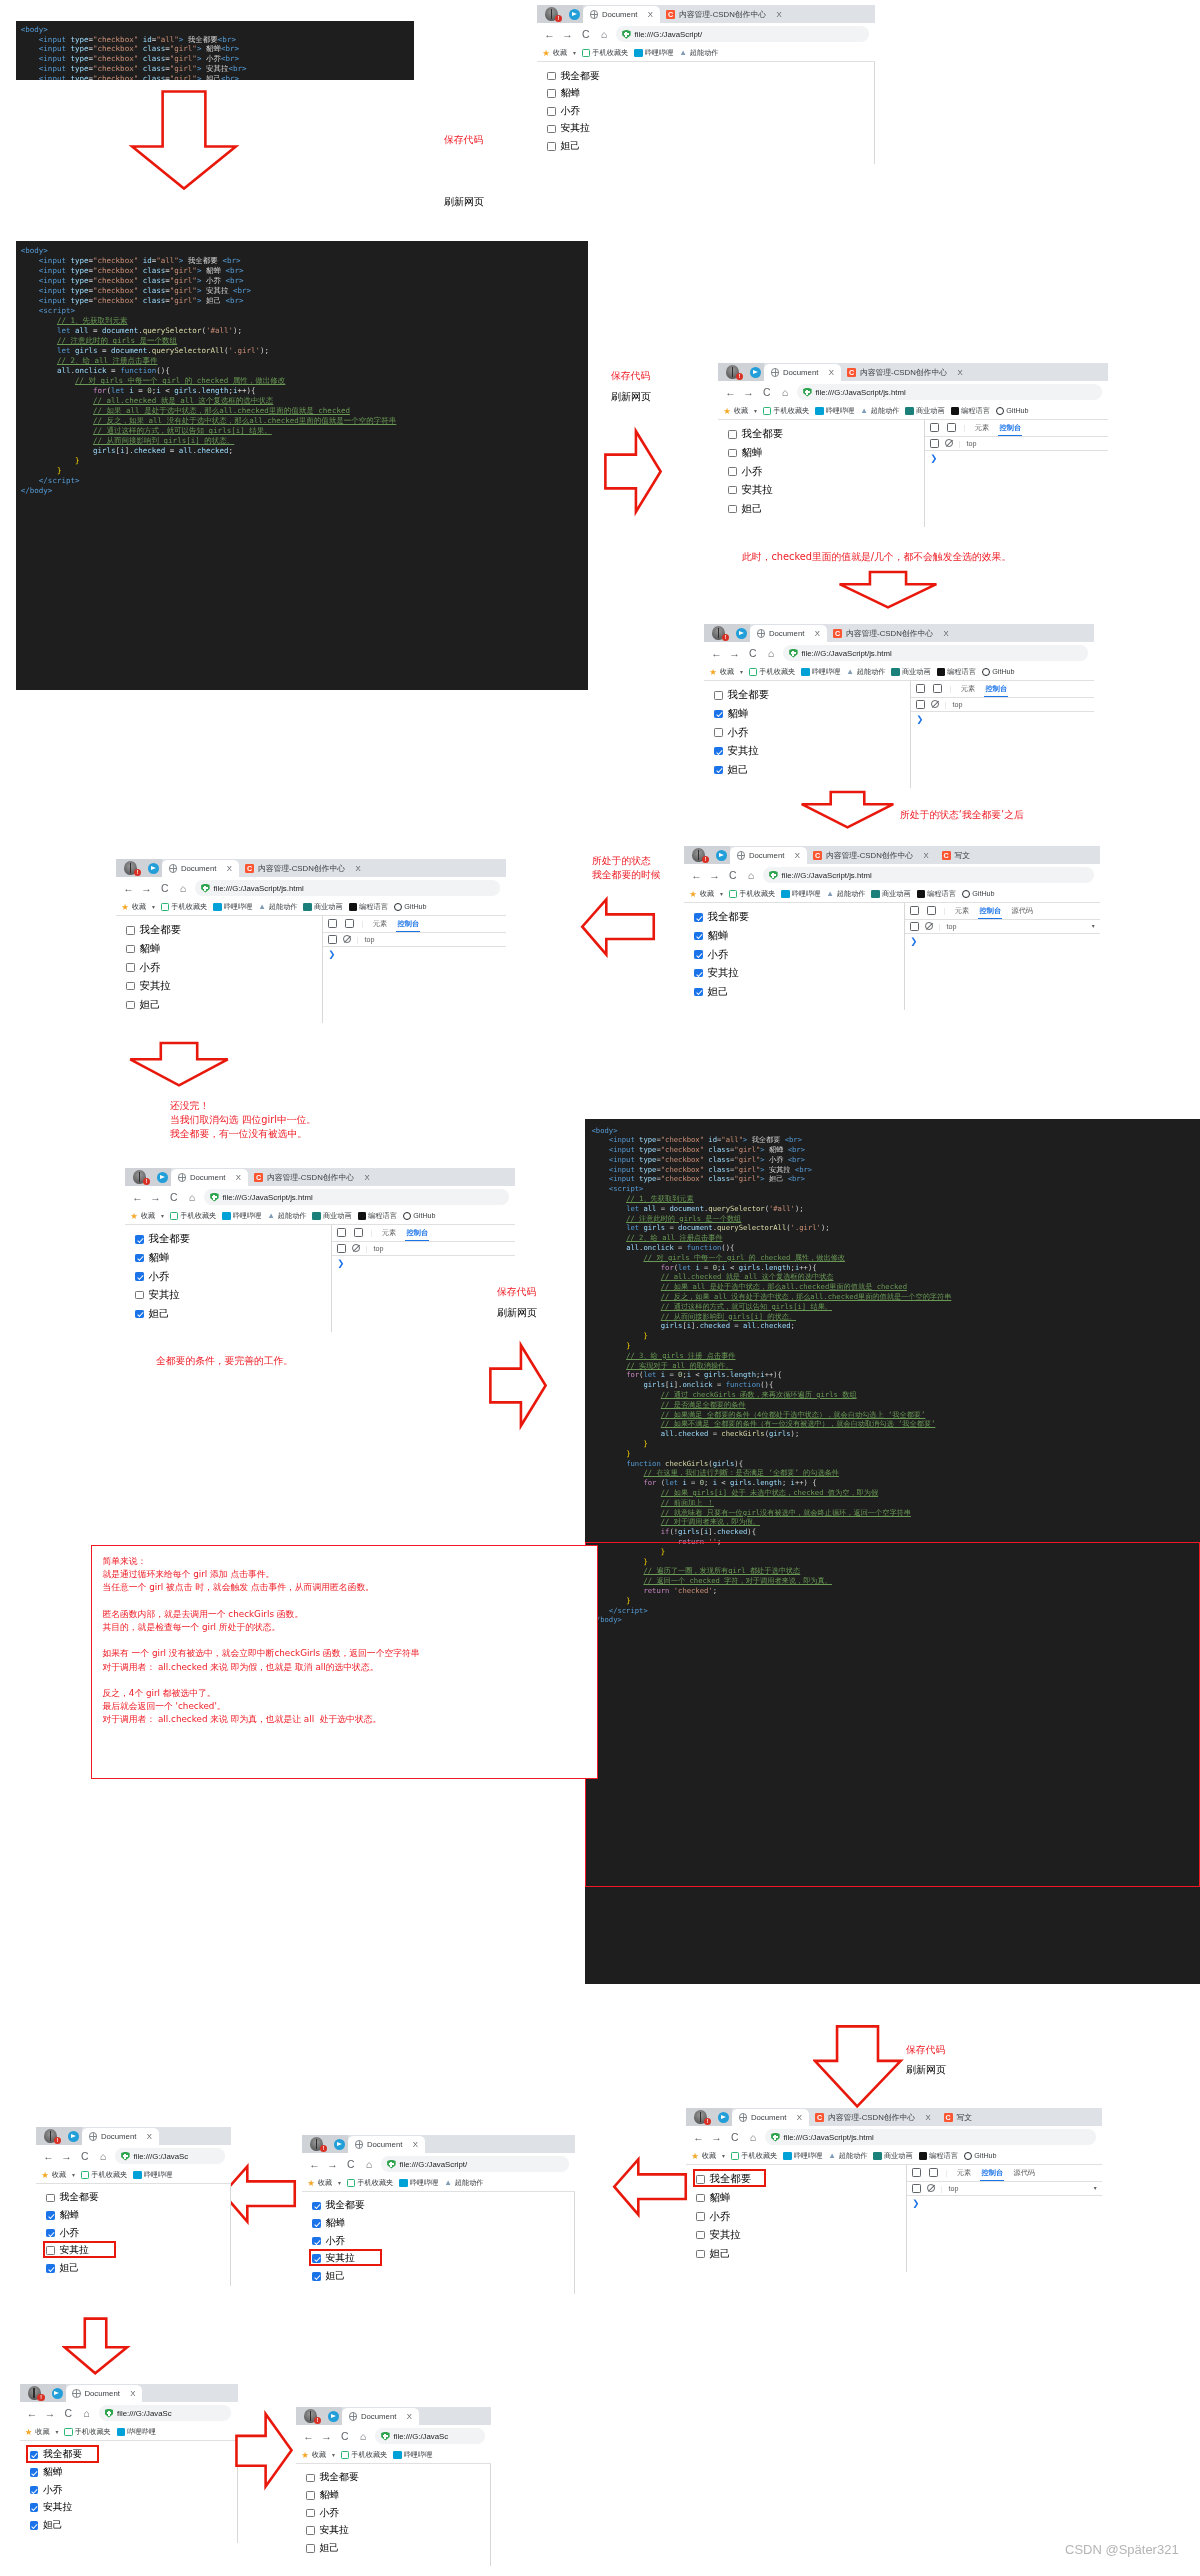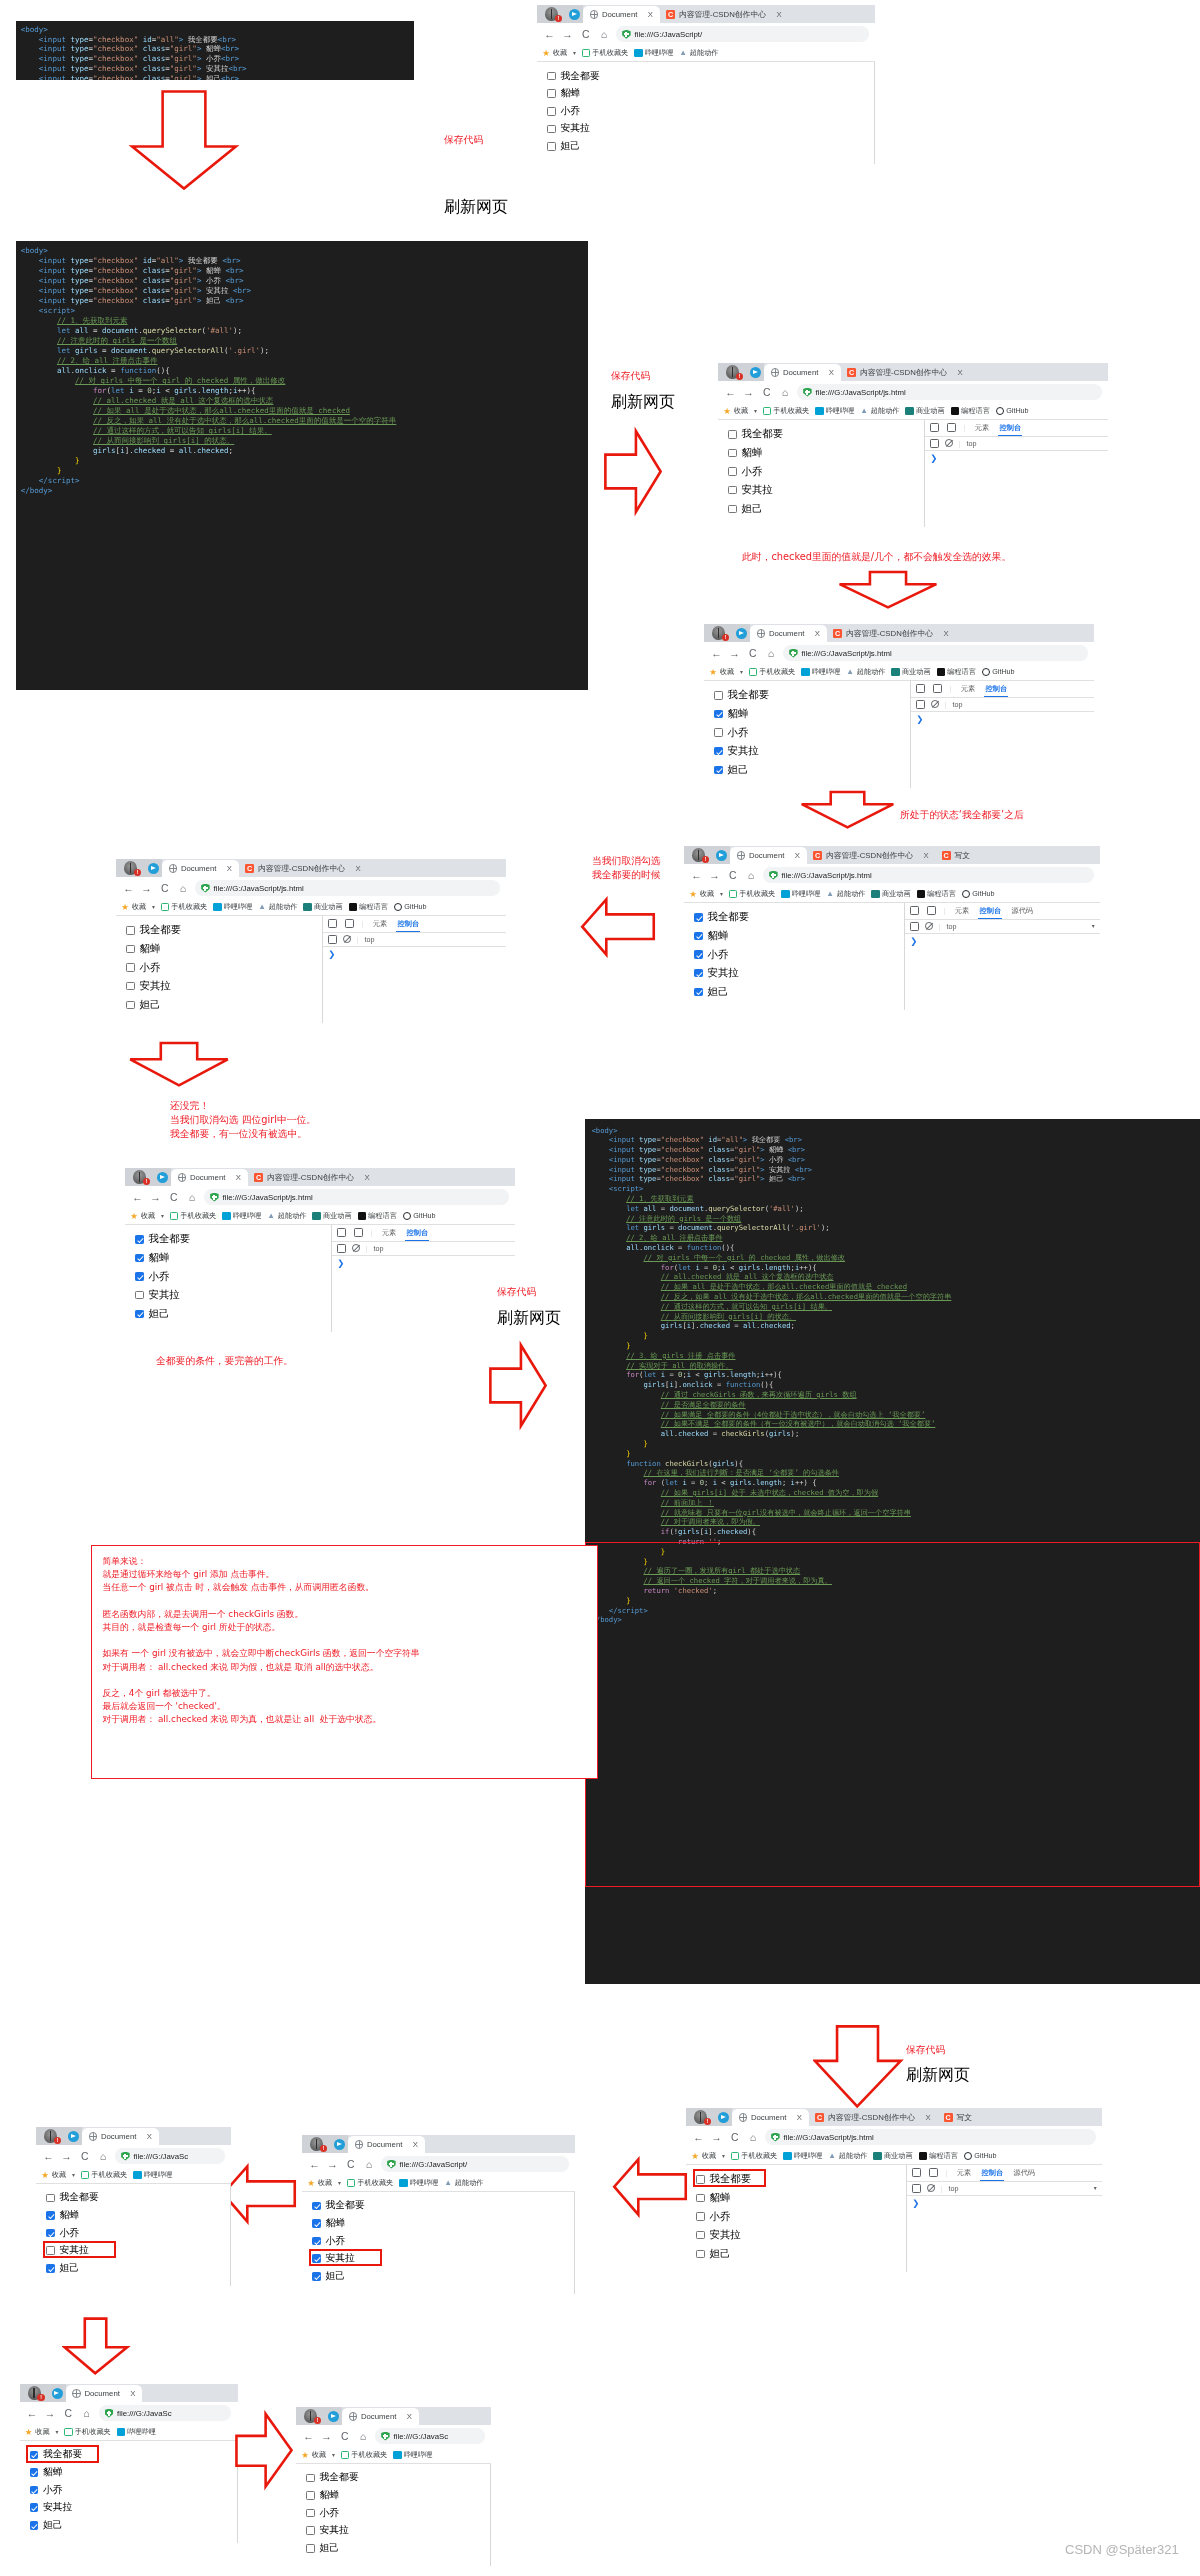--- a/index.html
+++ b/index.html
@@ -128,21 +128,21 @@
   .dt-bar2{
     display:flex;align-items:center;gap:5.9px;height:14.3px;border-bottom:0.7px solid #e0e0e0;
     padding:0 5.2px;font-size:7.2px;color:#5a5a5a;background:#fff;
   }
   .no-ico{width:7.8px;height:7.8px;border:0.9px solid #5f6368;border-radius:50%;position:relative;flex:0 0 auto;}
   .no-ico:after{content:"";position:absolute;left:-0.7px;top:2.6px;width:8.5px;height:0.9px;background:#5f6368;transform:rotate(-45deg);}
   .dt-prompt{color:#1a73e8;font-size:8.5px;padding:2.6px 5.2px;}
 
   
   .ann{color:#ee1b24;font-size:9.8px;font-family:"DejaVu Sans",sans-serif;line-height:1.45;white-space:pre;}
-  .ann-blk{color:#000;font-size:16px;font-family:"DejaVu Sans",sans-serif;line-height:1.45;white-space:pre;}
+  .ann-blk{color:#000;font-size:10px;font-family:"DejaVu Sans",sans-serif;line-height:1.45;white-space:pre;}
   .redbox{border:1.3px solid #ee1b24;}
   .watermark{color:#b5b5b5;font-size:13px;font-family:"Liberation Sans",sans-serif;}
   svg.arrow{display:block;}
 </style>
 </head>
 <body>
 
 <div class="abs code" style="left:15.6px; top:21px; width:398px; height:59px; font-size:7.5px; line-height:9.8px; padding:3.9px 0 0 5.2px;"><span class="ln"><span class="tag">&lt;body&gt;</span></span><span class="ln"><span class="plain">    </span><span class="tag">&lt;input </span><span class="attr">type</span><span class="punc">=</span><span class="str">"checkbox"</span><span class="plain"> </span><span class="attr">id</span><span class="punc">=</span><span class="str">"all"</span><span class="tag">&gt;</span><span class="plain"> 我全都要</span><span class="tag">&lt;br&gt;</span></span><span class="ln"><span class="plain">    </span><span class="tag">&lt;input </span><span class="attr">type</span><span class="punc">=</span><span class="str">"checkbox"</span><span class="plain"> </span><span class="attr">class</span><span class="punc">=</span><span class="str">"girl"</span><span class="tag">&gt;</span><span class="plain"> 貂蝉</span><span class="tag">&lt;br&gt;</span></span><span class="ln"><span class="plain">    </span><span class="tag">&lt;input </span><span class="attr">type</span><span class="punc">=</span><span class="str">"checkbox"</span><span class="plain"> </span><span class="attr">class</span><span class="punc">=</span><span class="str">"girl"</span><span class="tag">&gt;</span><span class="plain"> 小乔</span><span class="tag">&lt;br&gt;</span></span><span class="ln"><span class="plain">    </span><span class="tag">&lt;input </span><span class="attr">type</span><span class="punc">=</span><span class="str">"checkbox"</span><span class="plain"> </span><span class="attr">class</span><span class="punc">=</span><span class="str">"girl"</span><span class="tag">&gt;</span><span class="plain"> 安其拉</span><span class="tag">&lt;br&gt;</span></span><span class="ln"><span class="plain">    </span><span class="tag">&lt;input </span><span class="attr">type</span><span class="punc">=</span><span class="str">"checkbox"</span><span class="plain"> </span><span class="attr">class</span><span class="punc">=</span><span class="str">"girl"</span><span class="tag">&gt;</span><span class="plain"> 妲己</span><span class="tag">&lt;br&gt;</span></span><span class="ln"><span class="plain"></span></span><span class="ln"><span class="plain"></span></span></div>
 
 <div class="abs ann" style="left:444px; top:133px;">保存代码</div>
@@ -560,21 +560,21 @@
           <span class="no-ico"></span>
           <span style="color:#ddd">|</span>
           <span>top</span>
           <span style="margin-left:auto;color:#5f6368;font-size:5.9px;">▾</span>
         </div>
         <div class="dt-prompt">❯</div>
       </div>
     </div>
   </div>
 
-<div class="abs ann" style="left:592px; top:854px;">当我们取消勾选
+<div class="abs ann" style="left:592px; top:854px;">所处于的状态
 我全都要的时候</div>
 
 <svg class="abs arrow" style="left:579px;top:896px;" width="78" height="62" viewBox="0 0 120 95">
   <polygon points="115,28 42,28 42,5 5,47 42,90 42,66 115,66" fill="#fff" stroke="#e8180c" stroke-width="4"></polygon>
 </svg>
 
 <div class="abs browser" style="left:116px; top:859px; width:390px; height:130px;">
     <div class="tabstrip">
       <div class="profilebox">
         <span class="avatar"></span>

